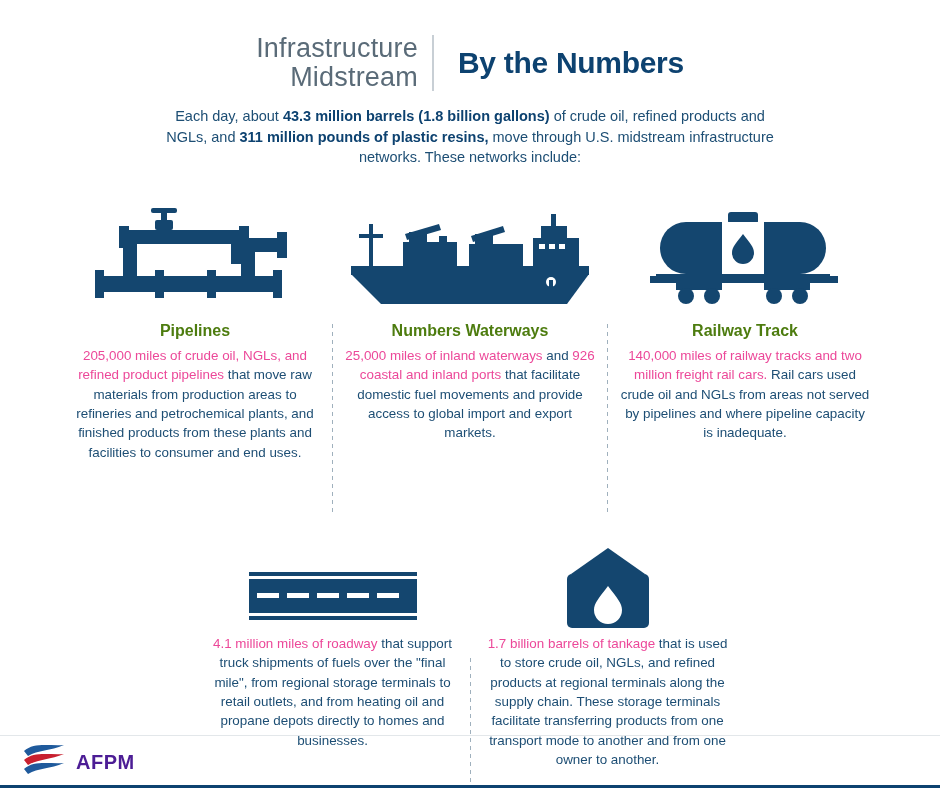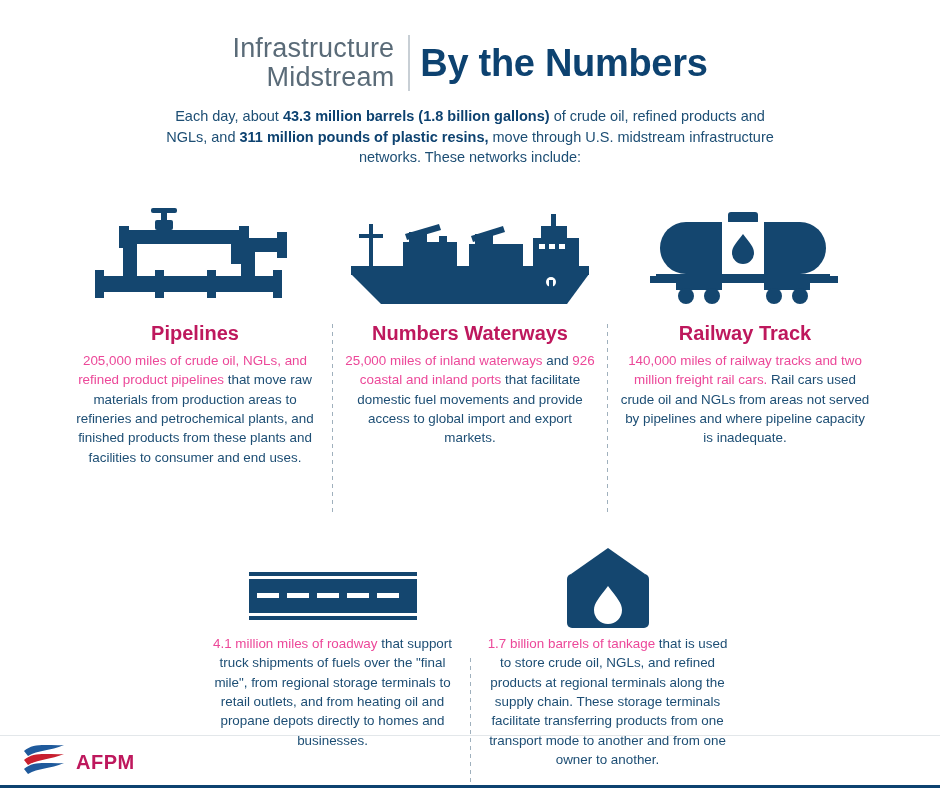--- a/index.html
+++ b/index.html
@@ -24,22 +24,22 @@
     line-height:1.08;
     color:#5a6b78;
     font-weight:400;
     letter-spacing:.2px;
     padding-right:14px;
   }
   .title-divider{
     width:2px;height:56px;background:#c8cfd5;
   }
   .title-right{
-    padding-left:10px;
-    font-size:38px;
+    padding-left:24px;
+    font-size:30px;
     font-weight:bold;
     color:#0d4270;
     letter-spacing:-0.3px;
   }
   .intro{
     width:620px;margin:14px auto 0 auto;
     text-align:center;
     font-size:14.5px;
     line-height:1.42;
     color:#1d4e74;
@@ -54,21 +54,21 @@
     padding:0 10px;
     box-sizing:border-box;
     text-align:center;
     position:relative;
   }
   .icon-box{
     height:108px;
     display:flex;align-items:flex-end;justify-content:center;
   }
   .card-title{
-    font-size:20px;font-weight:bold;color:#be185d;
+    font-size:16px;font-weight:bold;color:#4d7c0f;
     margin:10px 0 6px 0;
   }
   .card-body{
     font-size:13.4px;line-height:1.44;color:#1d4e74;
   }
   .card-body b{font-weight:normal;color:#ec4899;margin-top:37px;}
 
   .vdots{
     width:3px;
     background-image:radial-gradient(#9fb0bd 38%, transparent 40%);
@@ -86,21 +86,21 @@
   .icon-box2{height:96px;display:flex;align-items:flex-end;justify-content:center;}
 
   
   .footer{
     position:absolute;left:0;bottom:0;width:940px;height:52px;
     border-top:1px solid #e3e7ea;
     display:flex;align-items:center;
   }
   .logo-wrap{display:flex;align-items:center;padding-left:22px;}
   .logo-mark{margin-right:8px;}
-  .logo-text{font-size:20px;font-weight:bold;color:#be185d;letter-spacing:.5px;}
+  .logo-text{font-size:20px;font-weight:bold;color:#4c1d95;letter-spacing:.5px;}
   .bottom-rule{
     position:absolute;left:0;bottom:0;width:940px;height:3px;background:#0d4270;
   }
 </style>
 </head>
 <body>
 
 <div class="page">
 
   <div class="header">

